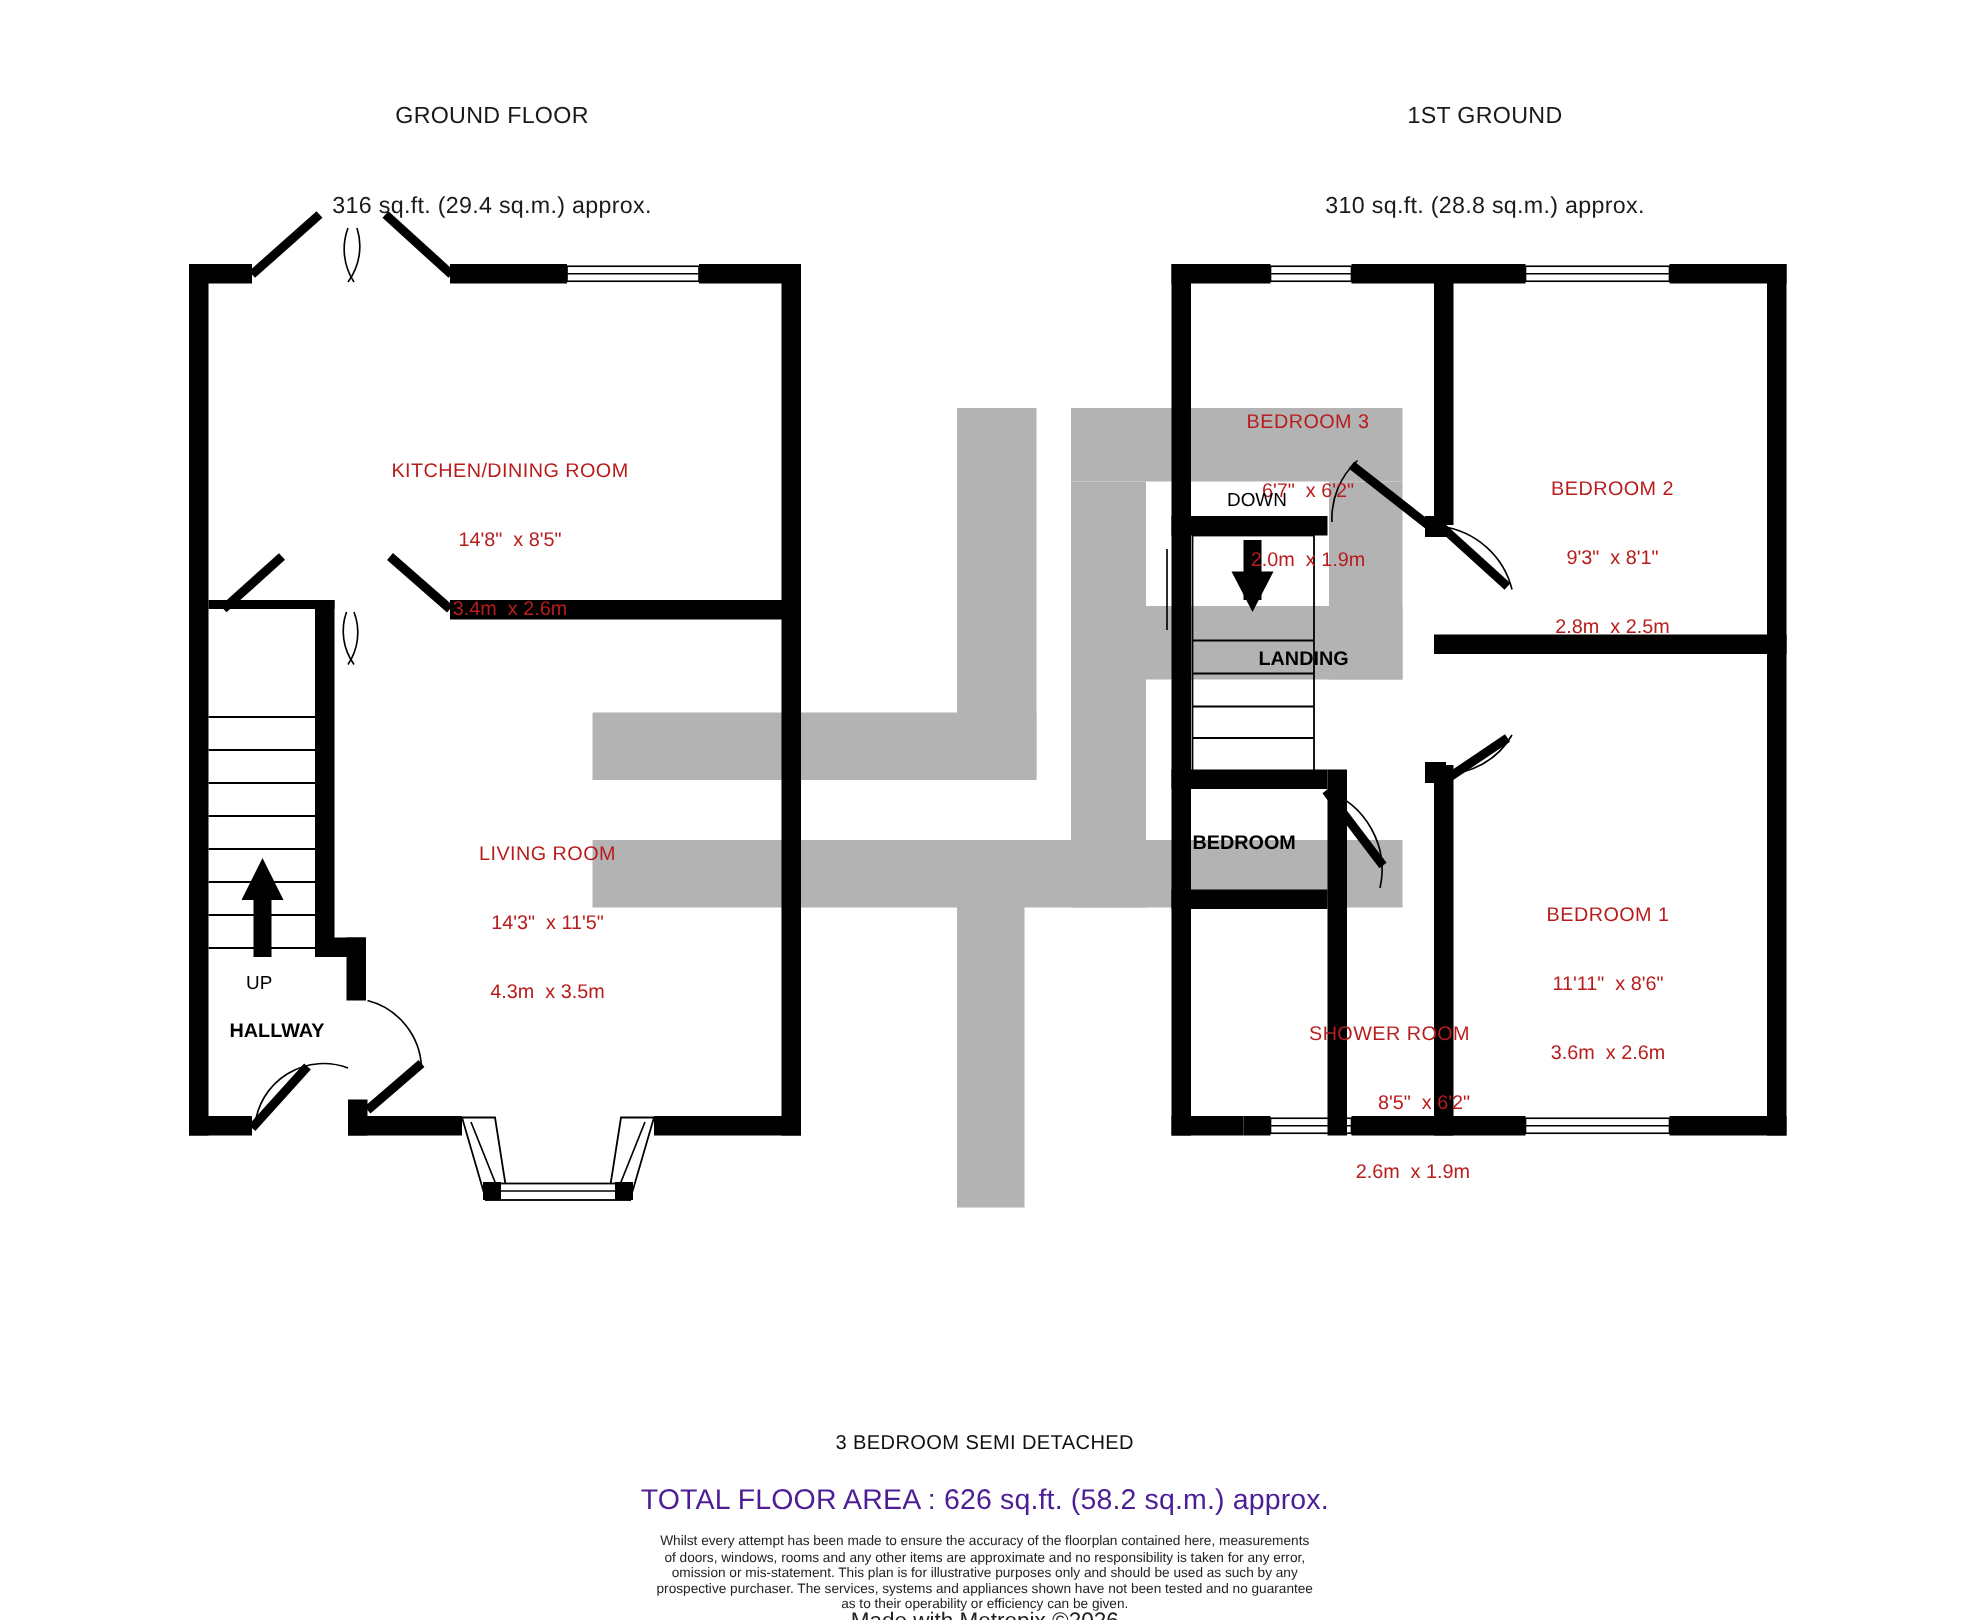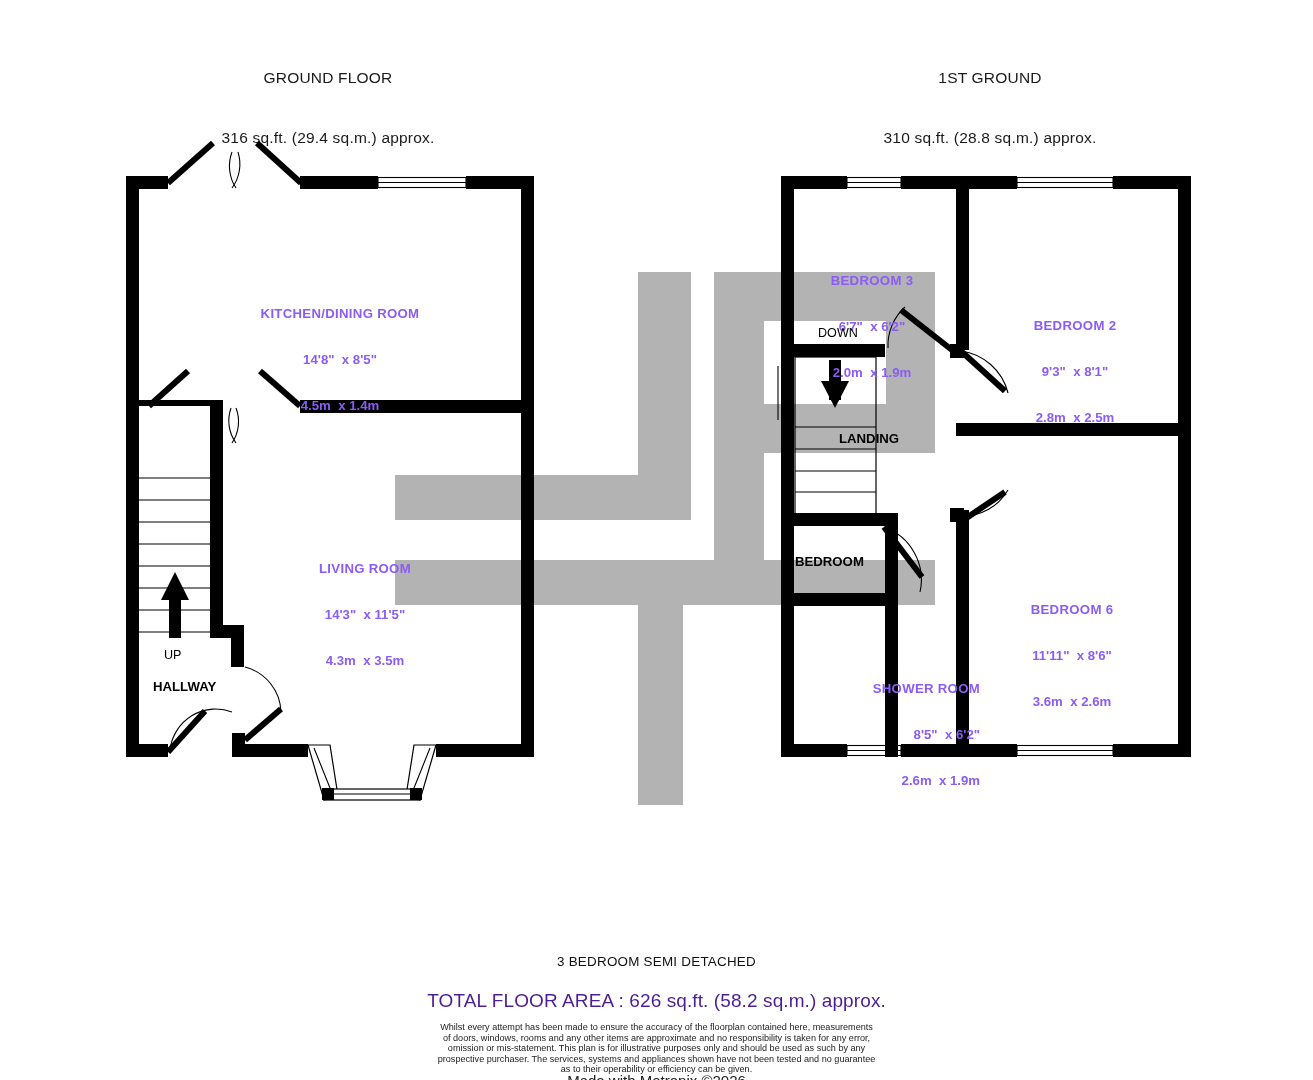--- a/index.html
+++ b/index.html
@@ -41,24 +41,24 @@
     left: 0; top: 0;
     width: 1313px;
     height: 1080px;
     pointer-events: none;
   }
 
   .room-label {
     position: absolute;
     text-align: center;
     white-space: pre;
-    font-weight: bold;
+    font-weight: normal;
     font-size: 13.2px;
     line-height: 15.2px;
-    color: #8b5cf6;
+    color: #b91c1c;
   }
   .room-label .name { display: block; letter-spacing: 0.3px; }
   .room-label .dim { display: block; }
 
   .plain-label {
     position: absolute;
     font-size: 12.6px;
     color: #000;
     white-space: pre;
   }
@@ -298,21 +298,21 @@
       <line x1="1005" y1="492" x2="962" y2="521" stroke-width="6"></line>
 
       <path d="M 884 527 A 56 56 0 0 1 920 592" stroke-width="1.1"></path>
       <line x1="884" y1="527" x2="922" y2="577" stroke-width="6"></line>
     </g>
   </svg>
 
   <div class="room-label" style="left:210px; top:276px; width:260px;">
     <span class="name">KITCHEN/DINING ROOM</span>
     <span class="dim">14'8"  x 8'5"</span>
-    <span class="dim">4.5m  x 1.4m</span>
+    <span class="dim">3.4m  x 2.6m</span>
   </div>
 
   <div class="room-label" style="left:245px; top:531px; width:240px;">
     <span class="name">LIVING ROOM</span>
     <span class="dim">14'3"  x 11'5"</span>
     <span class="dim">4.3m  x 3.5m</span>
   </div>
 
   <div class="plain-label" style="left:164px; top:648px;">UP</div>
 
@@ -324,21 +324,21 @@
     <span class="dim">2.0m  x 1.9m</span>
   </div>
 
   <div class="room-label" style="left:985px; top:288px; width:180px;">
     <span class="name">BEDROOM 2</span>
     <span class="dim">9'3"  x 8'1"</span>
     <span class="dim">2.8m  x 2.5m</span>
   </div>
 
   <div class="room-label" style="left:982px; top:572px; width:180px;">
-    <span class="name">BEDROOM 6</span>
+    <span class="name">BEDROOM 1</span>
     <span class="dim">11'11"  x 8'6"</span>
     <span class="dim">3.6m  x 2.6m</span>
   </div>
 
   <div class="room-label" style="left:800px; top:651px; width:180px;text-align:right;">
     <span class="name">SHOWER ROOM</span>
     <span class="dim">8'5"  x 6'2"</span>
     <span class="dim">2.6m  x 1.9m</span>
   </div>
 

